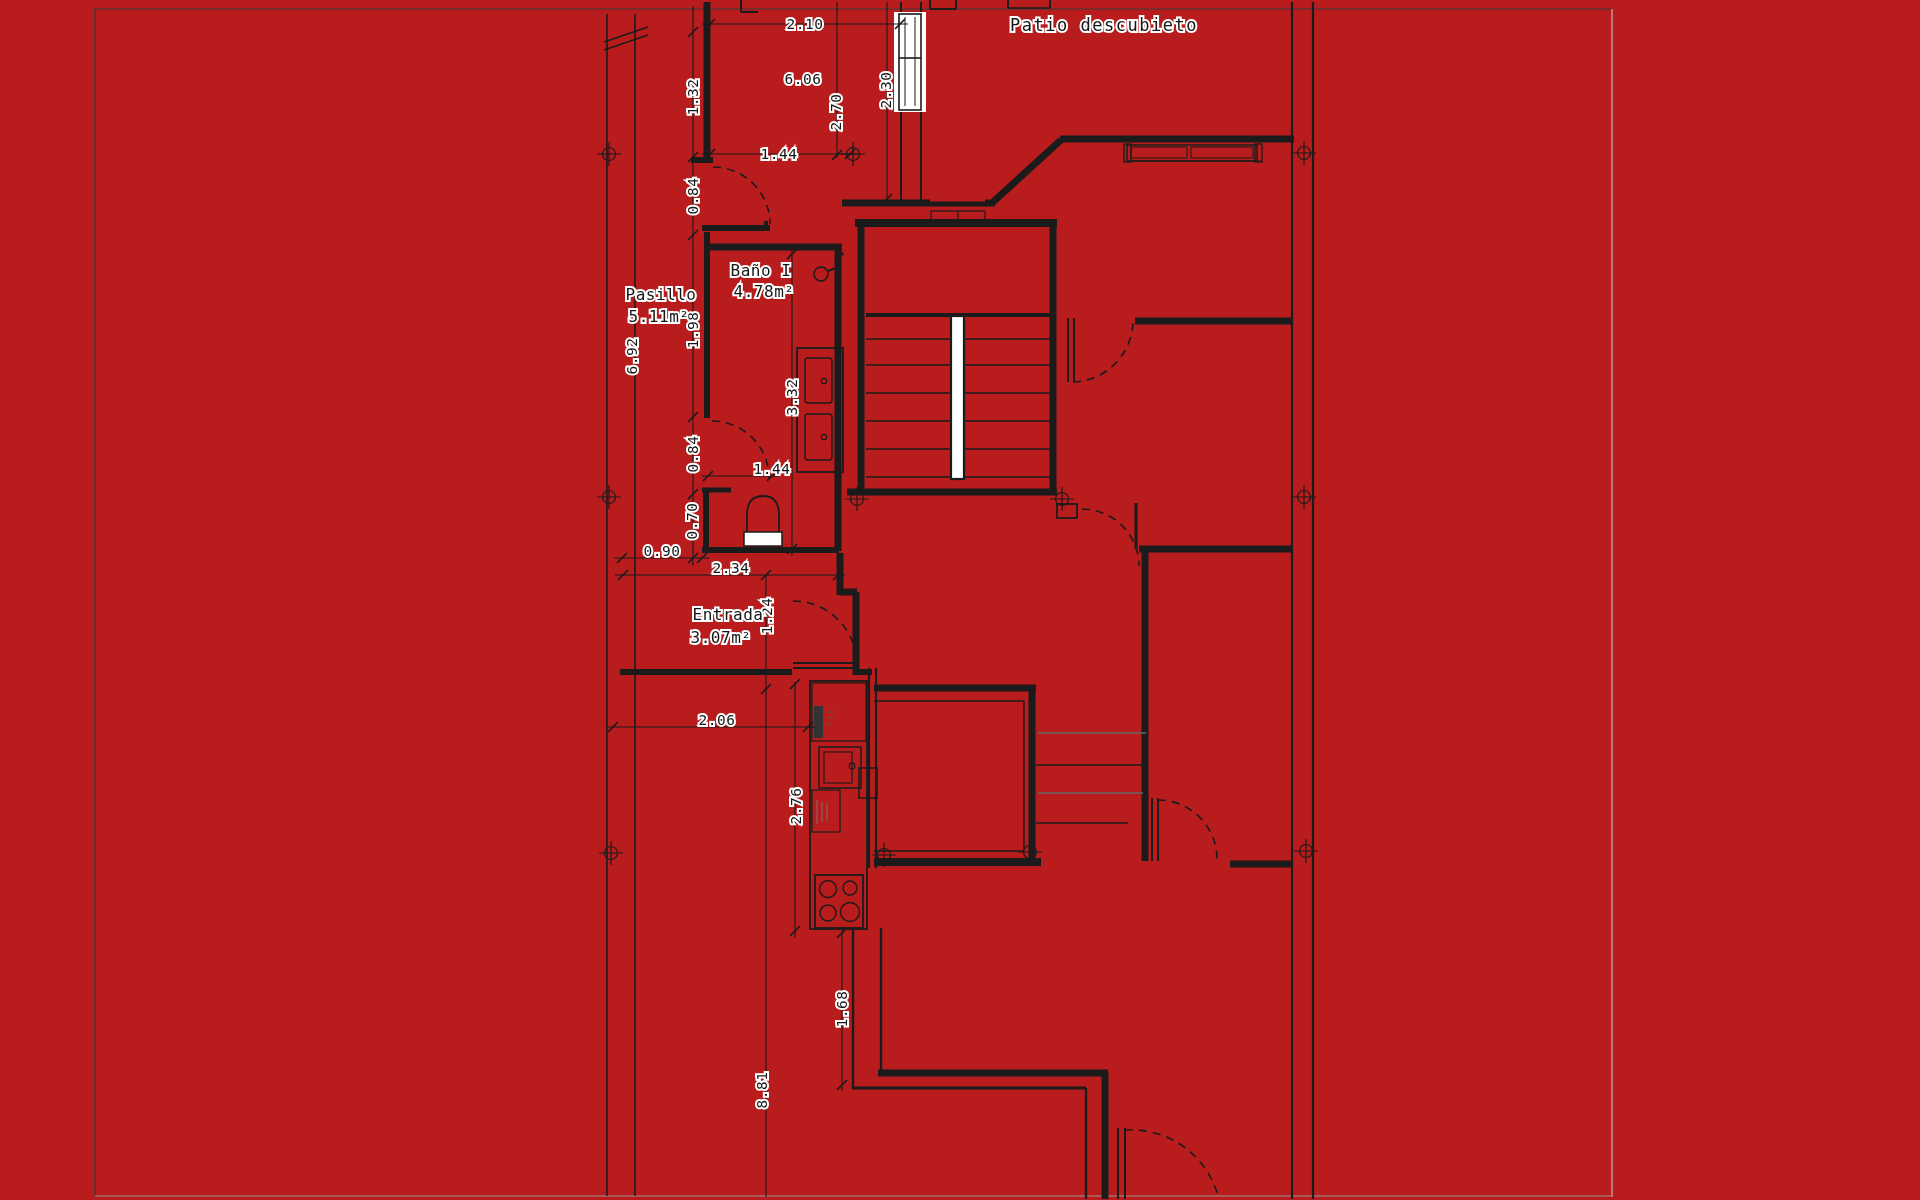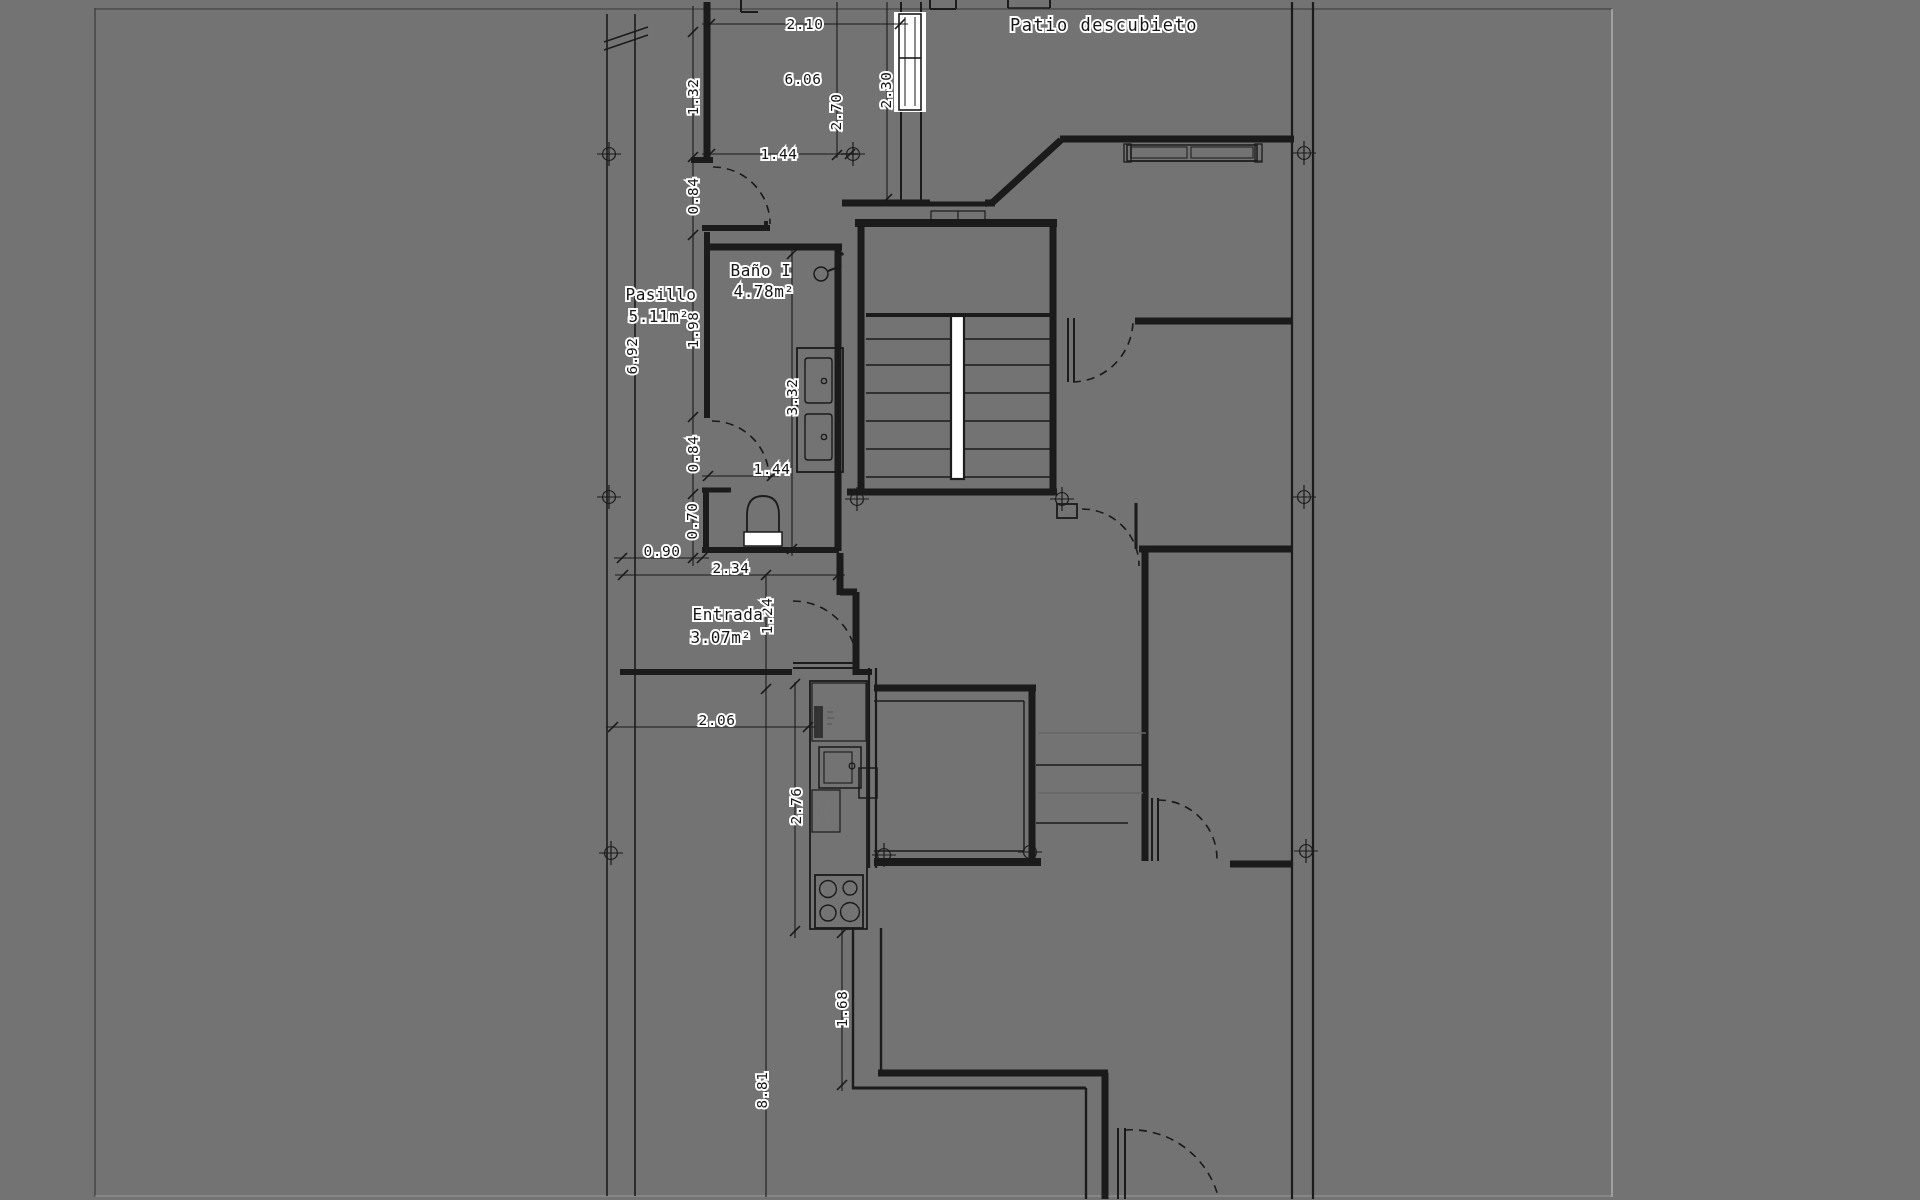--- a/index.html
+++ b/index.html
@@ -1,16 +1,16 @@
 <!DOCTYPE html>
 <html><head>
 <meta charset="utf-8">
 <style>
   html,body{margin:0;padding:0;background:#ffffff;}
-  .sheet{position:relative;width:1920px;height:1200px;background:#737373;overflow:hidden;
+  .sheet{position:relative;width:1920px;height:1200px;background:#b91c1c;overflow:hidden;
          font-family:"DejaVu Sans Mono", monospace;}
   svg{display:block}
   .ink{stroke:#1b1b1b;fill:none;}
   text{fill:#161616;font-family:"DejaVu Sans Mono", monospace;
        paint-order:stroke;stroke:#ffffff;stroke-width:4px;letter-spacing:.5px;}
   .dimtxt{font-size:14.5px;text-anchor:middle;}
   .roomtxt{font-size:16px;text-anchor:middle;}
   .patiotxt{font-size:17px;text-anchor:middle;letter-spacing:1.5px;}
 </style>
 </head>

